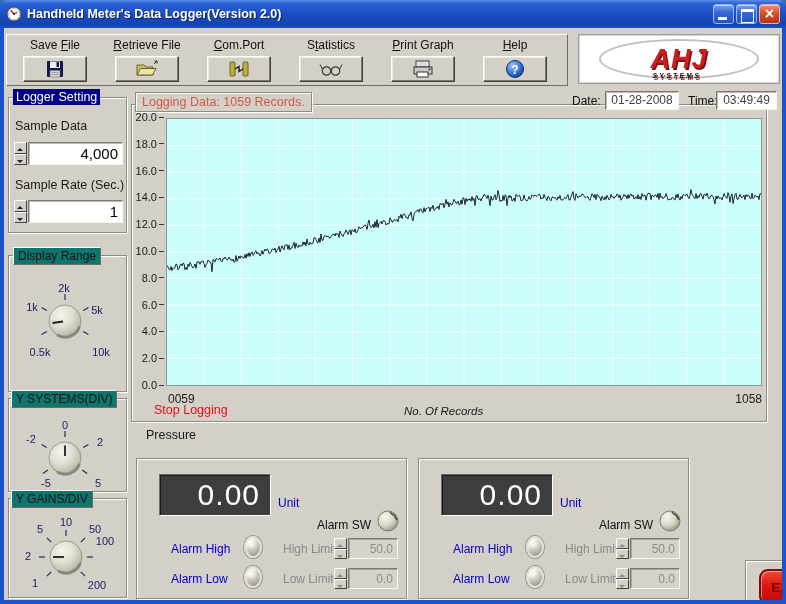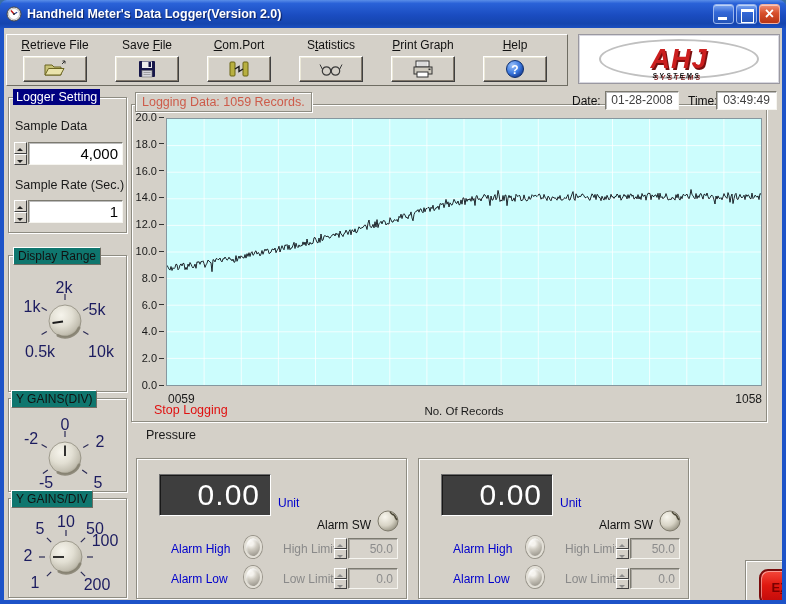--- a/index.html
+++ b/index.html
@@ -84,37 +84,37 @@
   .spin { position:absolute; width:13px; height:23px; display:flex; flex-direction:column; }
   .spin .sb {
     flex:1; position:relative; background:#d4d0c8; padding:0; cursor:pointer;
     border:1px solid; border-color:#ffffff #404040 #404040 #ffffff;
   }
   .spin .sb::after { content:""; position:absolute; left:2px; border:3px solid transparent; }
   .spin .sb.up::after   { top:2px;  border-bottom-color:#222; }
   .spin .sb.dn::after   { top:5px;  border-top-color:#222; }
   .spin.gray .sb.up::after { border-bottom-color:#8a8a8a; }
   .spin.gray .sb.dn::after { border-top-color:#8a8a8a; }
-  .klabel { position:absolute; transform:translate(-50%,-50%); font-size:16px; color:#1c1c60; white-space:nowrap; }
+  .klabel { position:absolute; transform:translate(-50%,-50%); font-size:11px; color:#1c1c60; white-space:nowrap; }
   .knob-svg { position:absolute; cursor:pointer; }
   
   .status-label {
     position:absolute; left:131px; top:64px; z-index:4;
     font-size:12.5px; color:#cd5b4a; padding:2px 6px; background:#d4d0c8;
     border:1px solid #8e8c82; box-shadow:1px 1px 0 #ffffff, inset 1px 1px 0 #ffffff;
   }
   .dt-label { position:absolute; z-index:4; font-size:12px; color:#111; }
   .dt-field { position:absolute; z-index:4; background:#fff; font-size:12px; color:#404040; text-align:center; line-height:17px; }
   .plot { position:absolute; left:34px; top:13px; width:596px; height:268px; border:1px solid #85979f; }
   .ytick { position:absolute; right:0; width:32px; display:flex; align-items:center; justify-content:flex-end; gap:2px; font-size:11px; color:#1a1a1a; }
   .ytick i { width:5px; height:1px; background:#333; }
   .xfirst { position:absolute; left:36px; top:287px; font-size:12px; color:#1a1a1a; }
   .xlast  { position:absolute; left:590px; top:287px; width:40px; text-align:right; font-size:12px; color:#1a1a1a; }
   .stoplbl { position:absolute; left:7px; top:298px; font-size:12.5px; color:#e01010;margin-left:15px; }
-  .xaxislbl { position:absolute; left:272px; top:300px; width:120px; text-align:center; font-size:11.5px; color:#1a1a1a; }
+  .xaxislbl { position:absolute; left:272px; top:300px; width:120px; font-size:11.5px; color:#1a1a1a;font-style:italic; }
   .pressure { position:absolute; left:142px; top:400px; font-size:12.5px; color:#1a1a1a; }
   
   .lcd {
     position:absolute; left:22px; top:15px; width:112px; height:42px;
     background:#3e3e3e; color:#fff; font-size:30px; text-align:right;
     line-height:40px; padding-right:10px; letter-spacing:1px;
     border:1px solid; border-color:#6e6e6e #ffffff #ffffff #6e6e6e; box-shadow:inset 1px 1px 0 rgba(0,0,0,.6);
   }
   .blue-lbl { position:absolute; font-size:12px; color:#0000cc; white-space:nowrap; }
   .gray-lbl { position:absolute; font-size:12px; color:#8a8a8a; white-space:nowrap; }
@@ -167,38 +167,38 @@
       <button class="wbtn min"></button>
       <button class="wbtn max"></button>
       <button class="wbtn close"></button>
     </div>
   </div>
 
   <div class="content">
 
     <div class="toolbar raised">
       <div class="tool">
-        <span class="tlabel"><span></span><span class="u">R</span><span>etrieve File</span></span>
-        <button class="tbtn">
-          <svg width="26" height="20">
-            <path d="M3 16 L3 6 L10 6 L12 8 L19 8 L19 16 Z" fill="#c8c278" stroke="#6b6520"></path>
-            <path d="M3 16 L6.5 9.5 L22 9.5 L18.5 16 Z" fill="#eae4ac" stroke="#6b6520"></path>
-            <path d="M20 5 L23 2 M23 2 L20.5 2 M23 2 L23 4.5" stroke="#333" fill="none"></path>
-          </svg>
-        </button>
-      </div>
-      <div class="tool">
         <span class="tlabel"><span>Save </span><span class="u">F</span><span>ile</span></span>
         <button class="tbtn">
           <svg width="20" height="20">
             <rect x="2" y="2" width="16" height="16" fill="#16164a" rx="1"></rect>
             <rect x="5" y="2.5" width="10" height="6.5" fill="#ececec"></rect>
             <rect x="11.5" y="3" width="2.5" height="5" fill="#16164a"></rect>
             <rect x="5" y="11.5" width="10" height="6.5" fill="#d4d4dc" stroke="#777" stroke-width="0.6"></rect>
             <path d="M6.5 13.5 h7 M6.5 15.5 h7" stroke="#888" stroke-width="0.7"></path>
+          </svg>
+        </button>
+      </div>
+      <div class="tool">
+        <span class="tlabel"><span></span><span class="u">R</span><span>etrieve File</span></span>
+        <button class="tbtn">
+          <svg width="26" height="20">
+            <path d="M3 16 L3 6 L10 6 L12 8 L19 8 L19 16 Z" fill="#c8c278" stroke="#6b6520"></path>
+            <path d="M3 16 L6.5 9.5 L22 9.5 L18.5 16 Z" fill="#eae4ac" stroke="#6b6520"></path>
+            <path d="M20 5 L23 2 M23 2 L20.5 2 M23 2 L23 4.5" stroke="#333" fill="none"></path>
           </svg>
         </button>
       </div>
       <div class="tool">
         <span class="tlabel"><span></span><span class="u">C</span><span>om.Port</span></span>
         <button class="tbtn">
           <svg width="26" height="20">
             <rect x="4" y="3" width="5" height="14" rx="1" fill="#b8b040" stroke="#6a6414"></rect>
             <rect x="17" y="3" width="5" height="14" rx="1" fill="#b8b040" stroke="#6a6414"></rect>
             <path d="M9 10 L13 7.5 L13 12.5 L17 10" stroke="#1a1a1a" fill="none" stroke-width="1.4"></path>
@@ -293,21 +293,21 @@
         <line x1="30" y1="32.5" x2="19.5" y2="34" stroke="#1c1c1c" stroke-width="1.8"></line>
       </svg>
       <span class="klabel" style="left:55px;top:32px;">2k</span>
       <span class="klabel" style="left:23px;top:51px;">1k</span>
       <span class="klabel" style="left:88px;top:54px;">5k</span>
       <span class="klabel" style="left:31px;top:96px;">0.5k</span>
       <span class="klabel" style="left:92px;top:96px;">10k</span>
     </div>
 
     <div class="grp" style="left:4px;top:370px;width:119px;height:94px;">
-      <span class="tan-title" style="left:2px;top:-9px;">Y GAINS(DIV)</span>
+      <span class="tan-title" style="left:2px;top:-9px;">Y SYSTEMS(DIV)</span>
       <svg class="knob-svg" style="left:24px;top:27px;" width="64" height="64">
         <defs>
             <radialGradient id="kg2" cx="38%" cy="32%" r="78%">
           <stop offset="0%" stop-color="#f6f4ec"></stop>
               <stop offset="45%" stop-color="#e2dfd3"></stop>
               <stop offset="78%" stop-color="#c3bfb1"></stop>
               <stop offset="100%" stop-color="#94907f"></stop>
         </radialGradient>
           </defs>
         <g stroke="#2a2a55" stroke-width="1.2">

